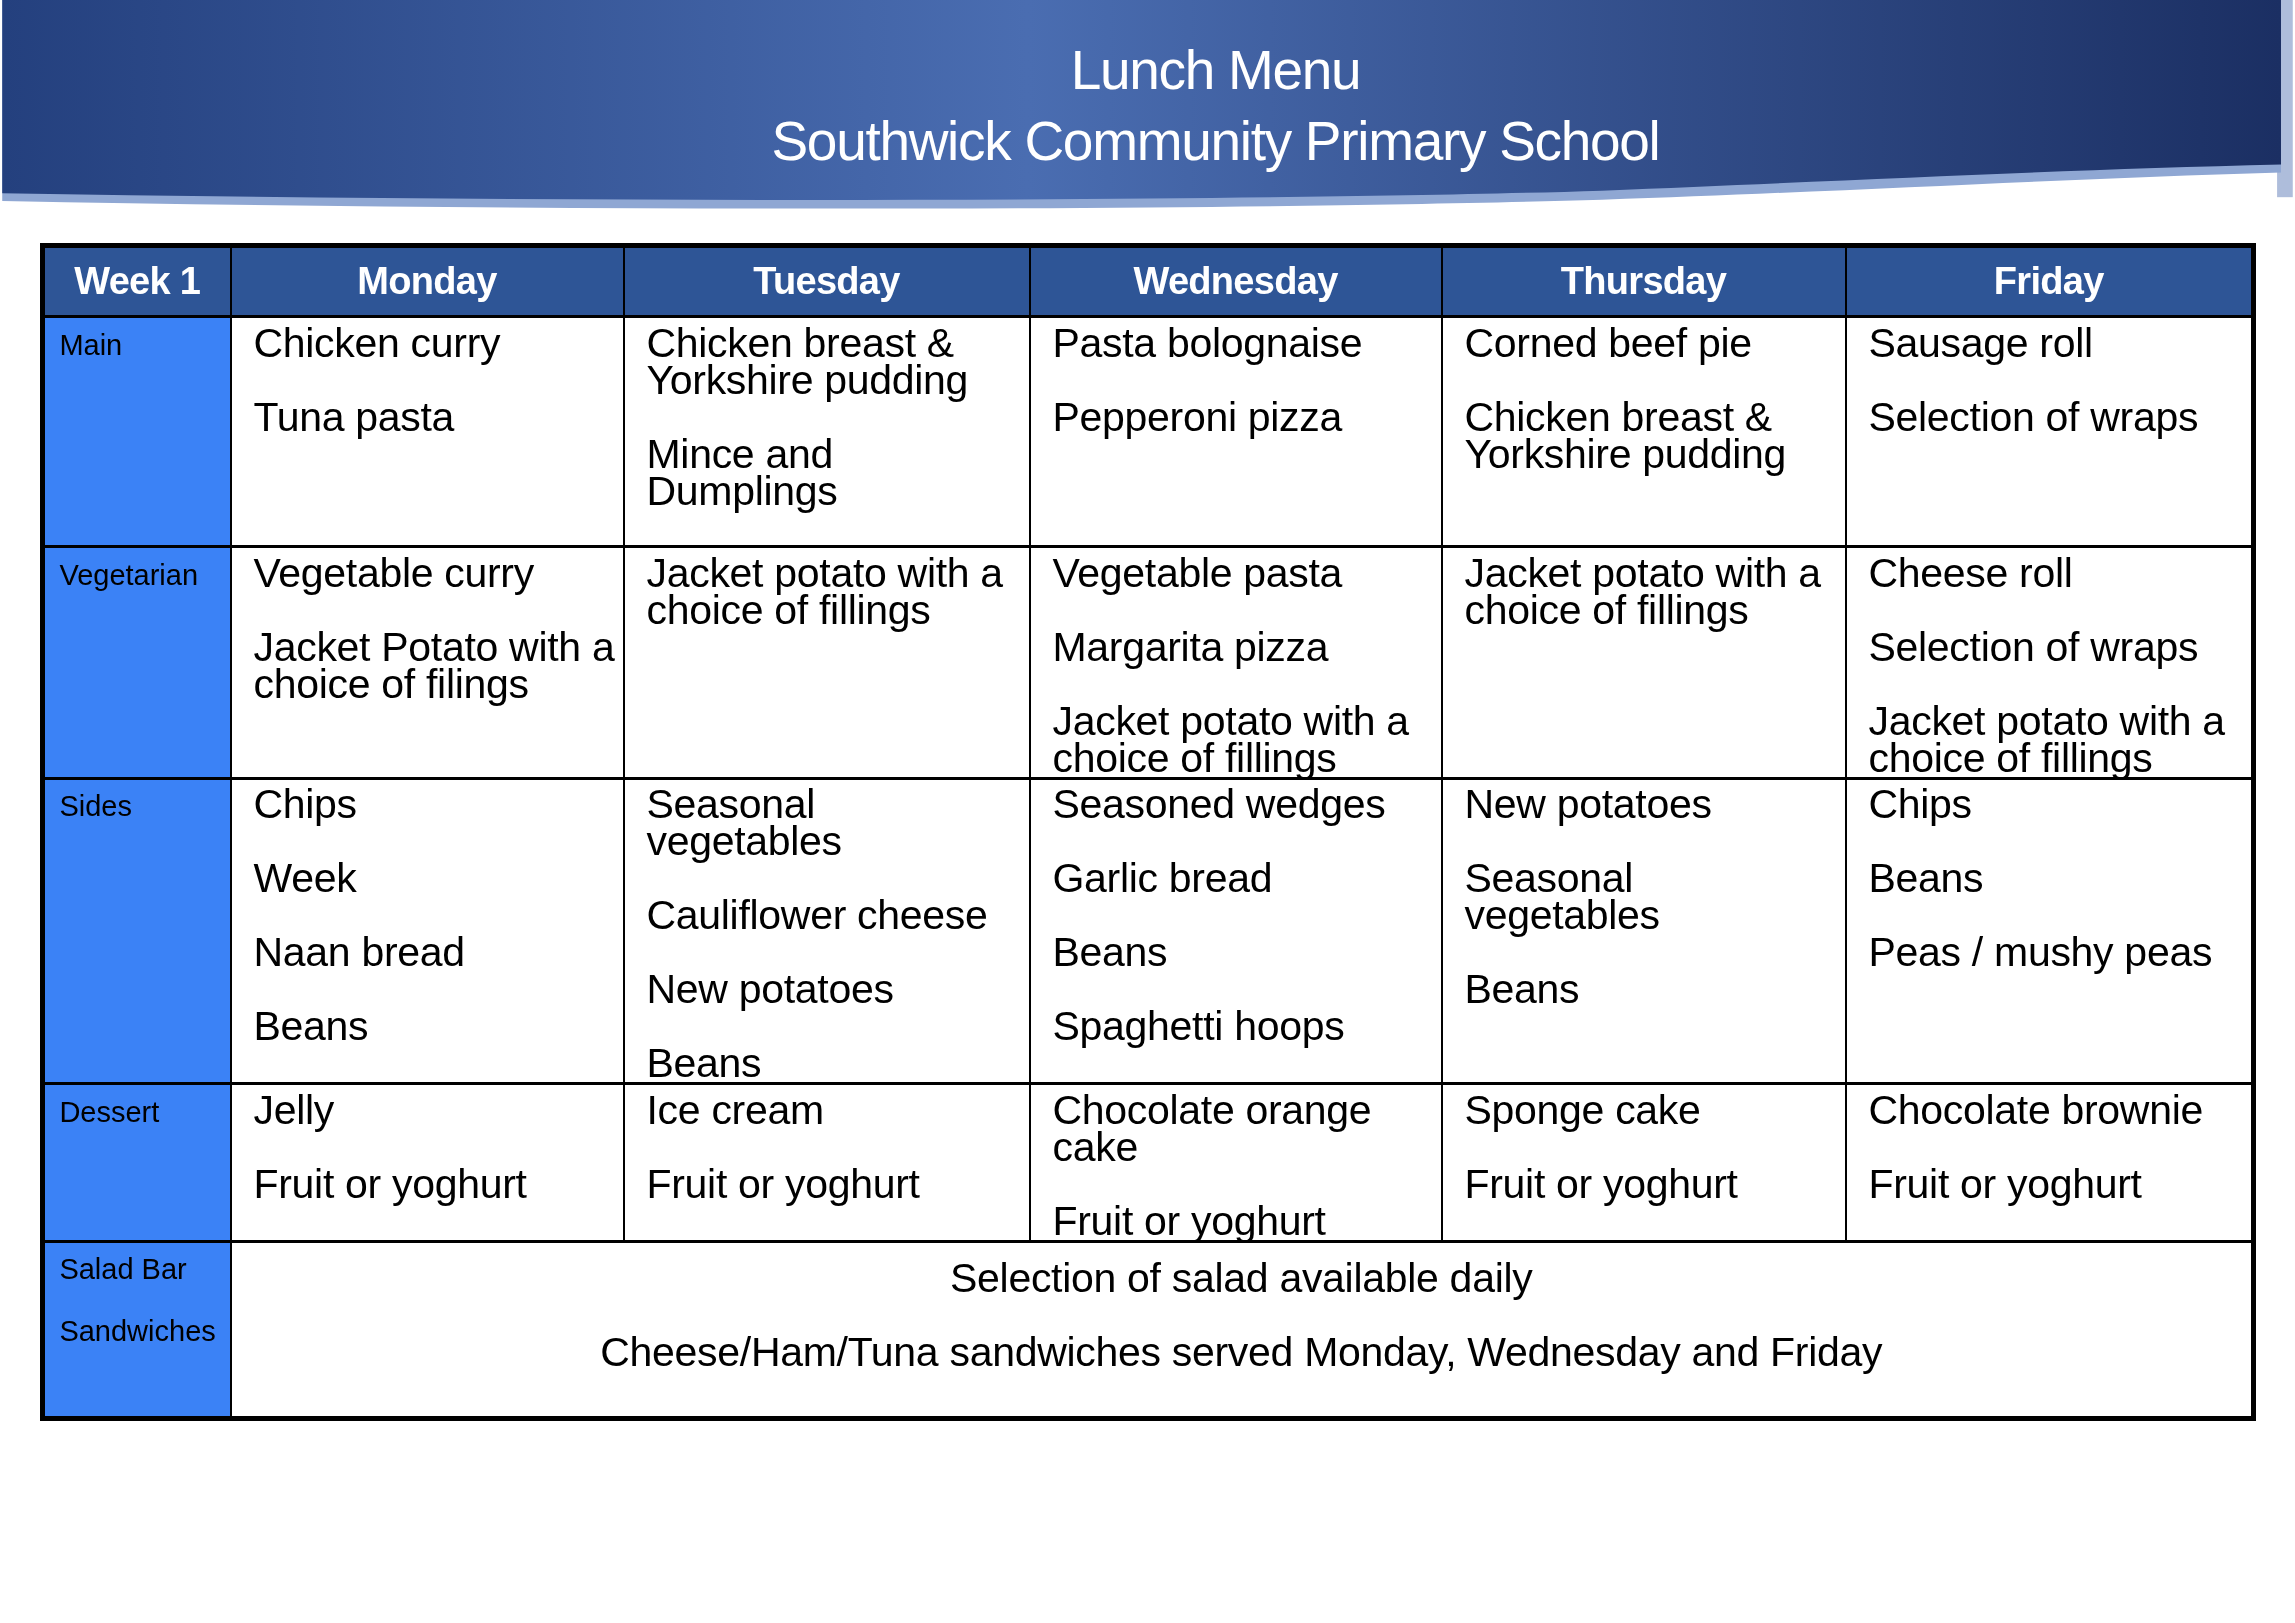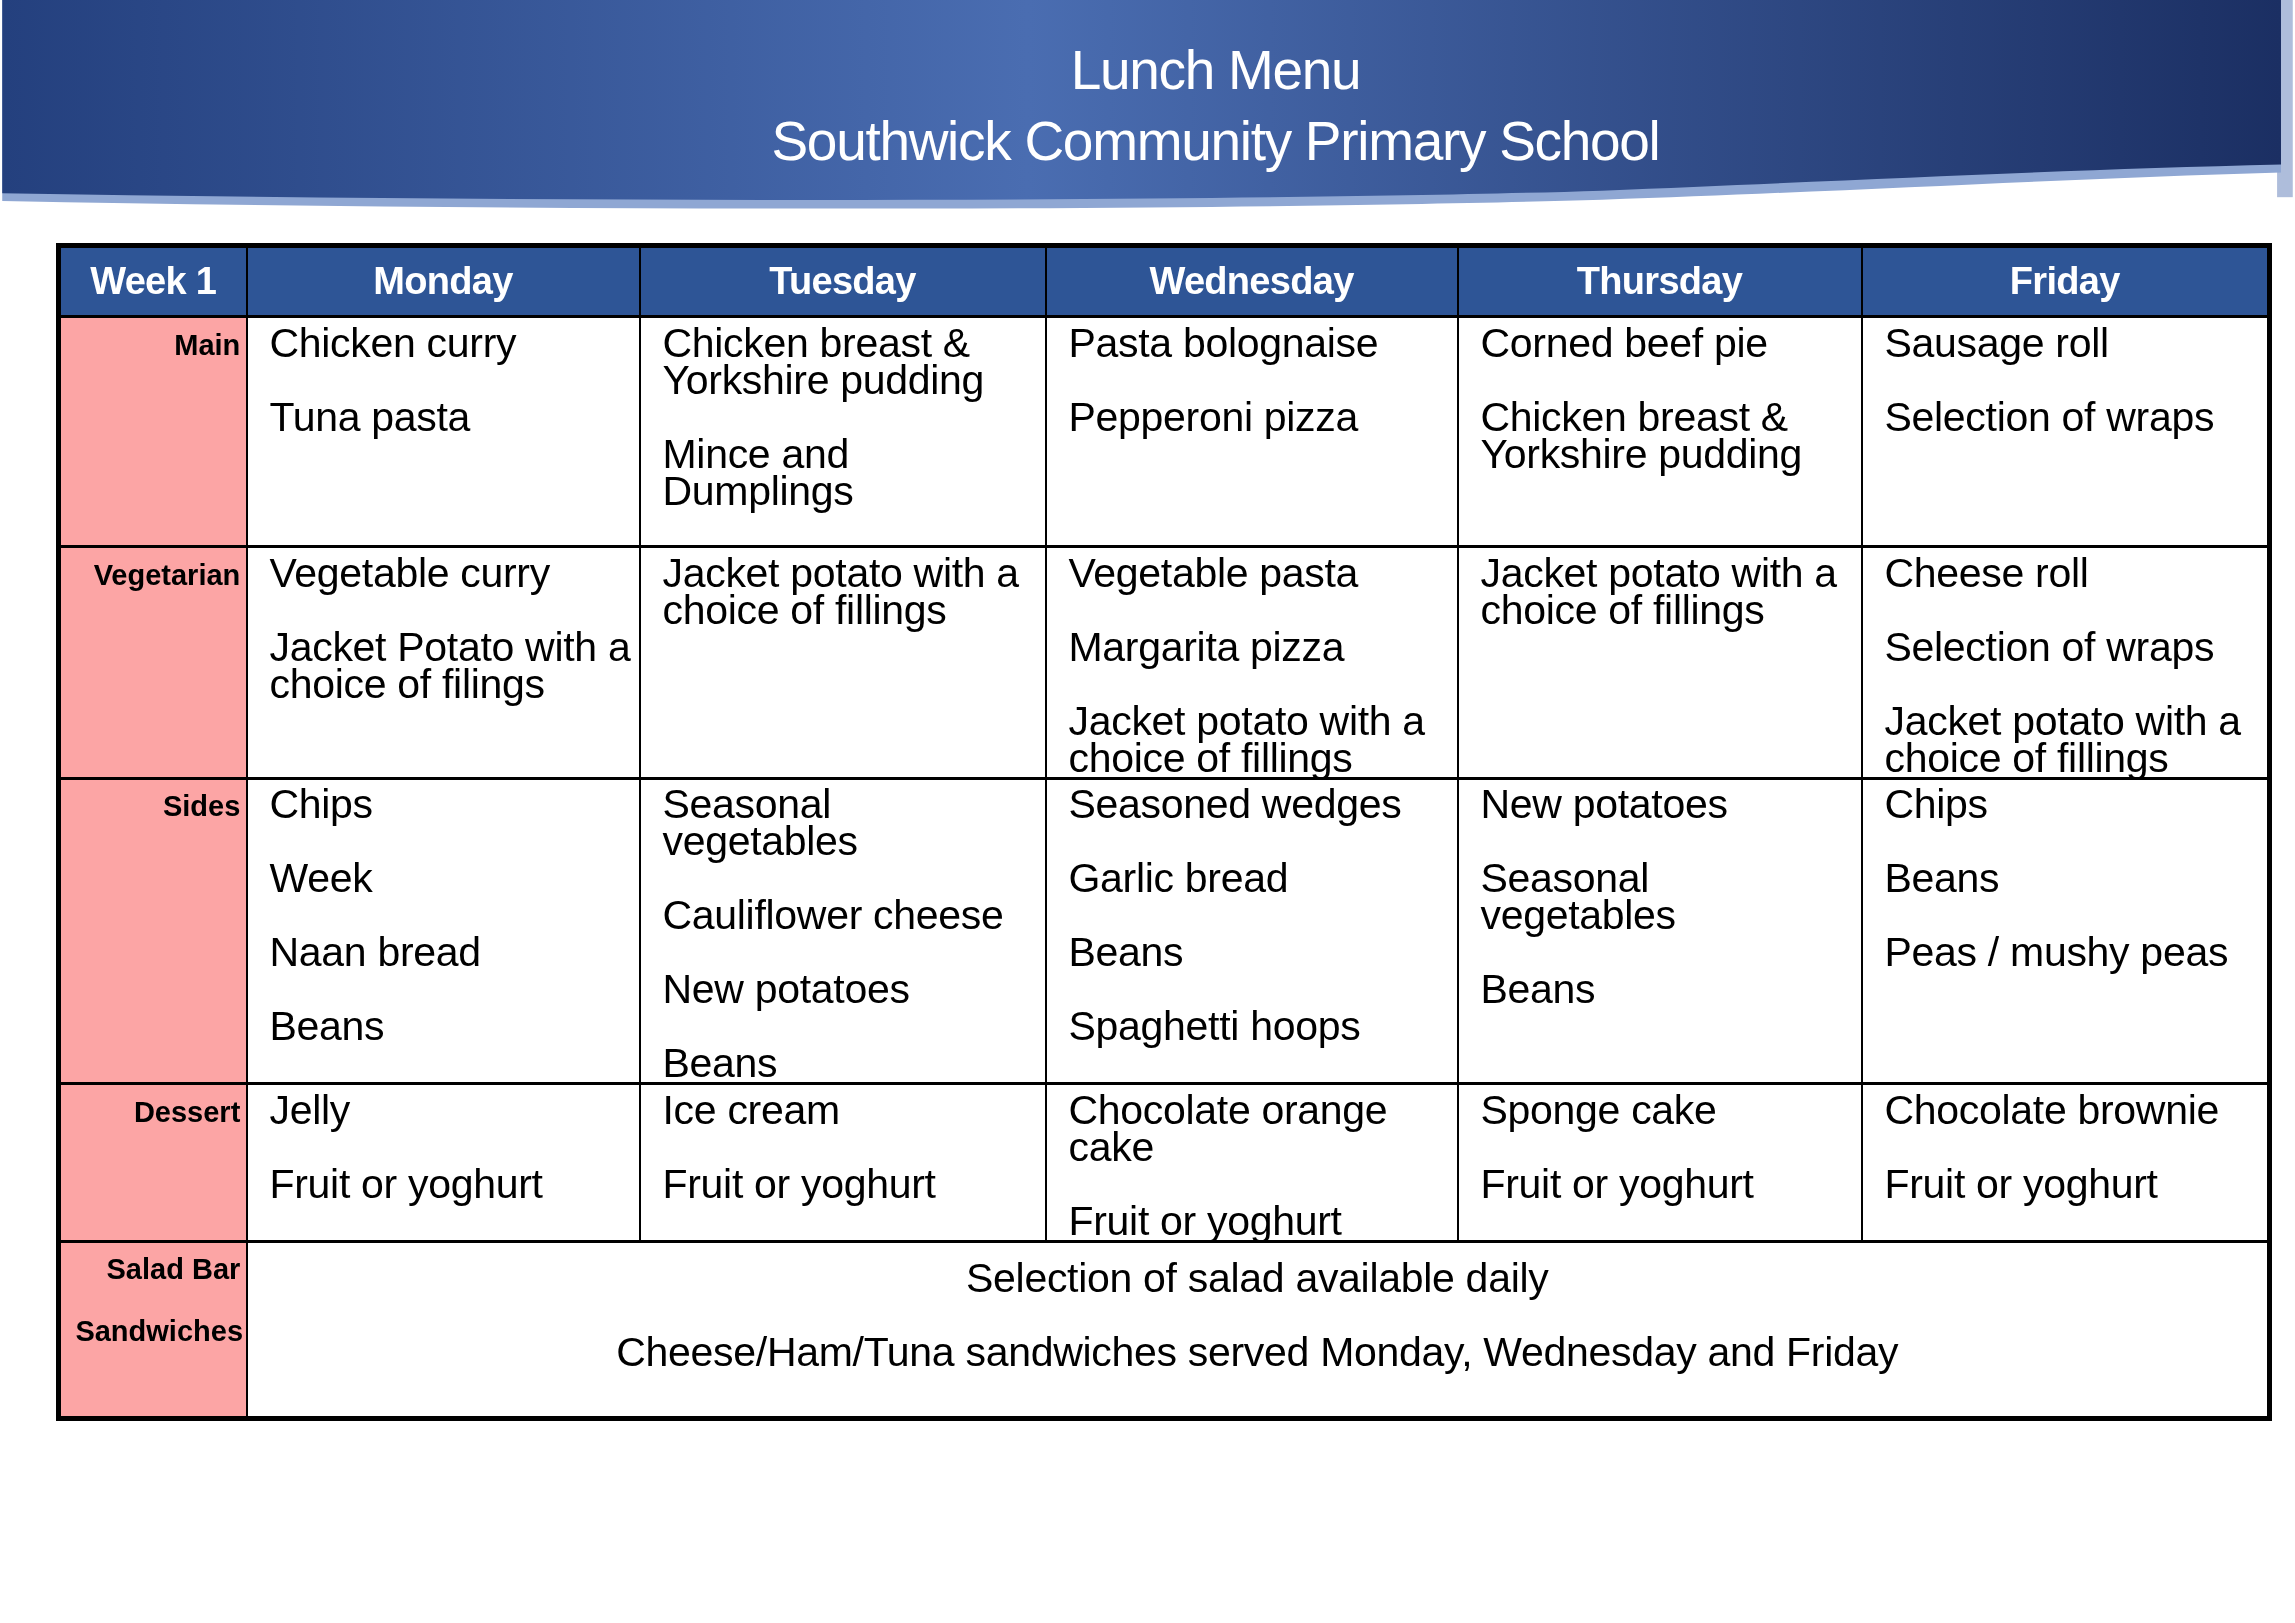--- a/index.html
+++ b/index.html
@@ -22,21 +22,21 @@
     font-size:55px; line-height:63px; margin-top:39px;
     letter-spacing:-1.3px;
   }
   .title-line2 {
     font-size:55px; line-height:63px; margin-top:7.9px;
     letter-spacing:-1.3px;
   }
 
   
   table.menu {
-    position:absolute; left:56px; top:243px;
+    position:absolute; left:40px; top:243px;
     width:2210px;
     border-collapse:collapse; table-layout:fixed;
     border:5.2px solid #000;
   }
   col.c-week { width:188px; }
   col.c-mon  { width:393px; }
   col.c-tue  { width:406px; }
   col.c-wed  { width:412px; }
   col.c-thu  { width:404px; }
   col.c-fri  { width:408px; }
@@ -62,24 +62,24 @@
     font-weight:bold;
     font-size:38px;
     letter-spacing:-0.7px;
     text-align:center;
     vertical-align:middle;
   }
 
   th.rowlabel {
     font-size:29px;
     line-height:33px;
-    font-weight:bold;
-    text-align:right;
+    font-weight:normal;
+    text-align:left;
     padding:10.5px 5.2px 0 14.4px;
-    background:#fca5a5;
+    background:#3b82f6;
     color:#000;
   }
   th.rowlabel p { margin:0 0 29px 0; white-space:pre-line; }
   th.rowlabel p:last-child { margin-bottom:0; }
 
   td.cell {
     font-size:41px;
     line-height:37px;
     letter-spacing:-0.3px;
     color:#000;

